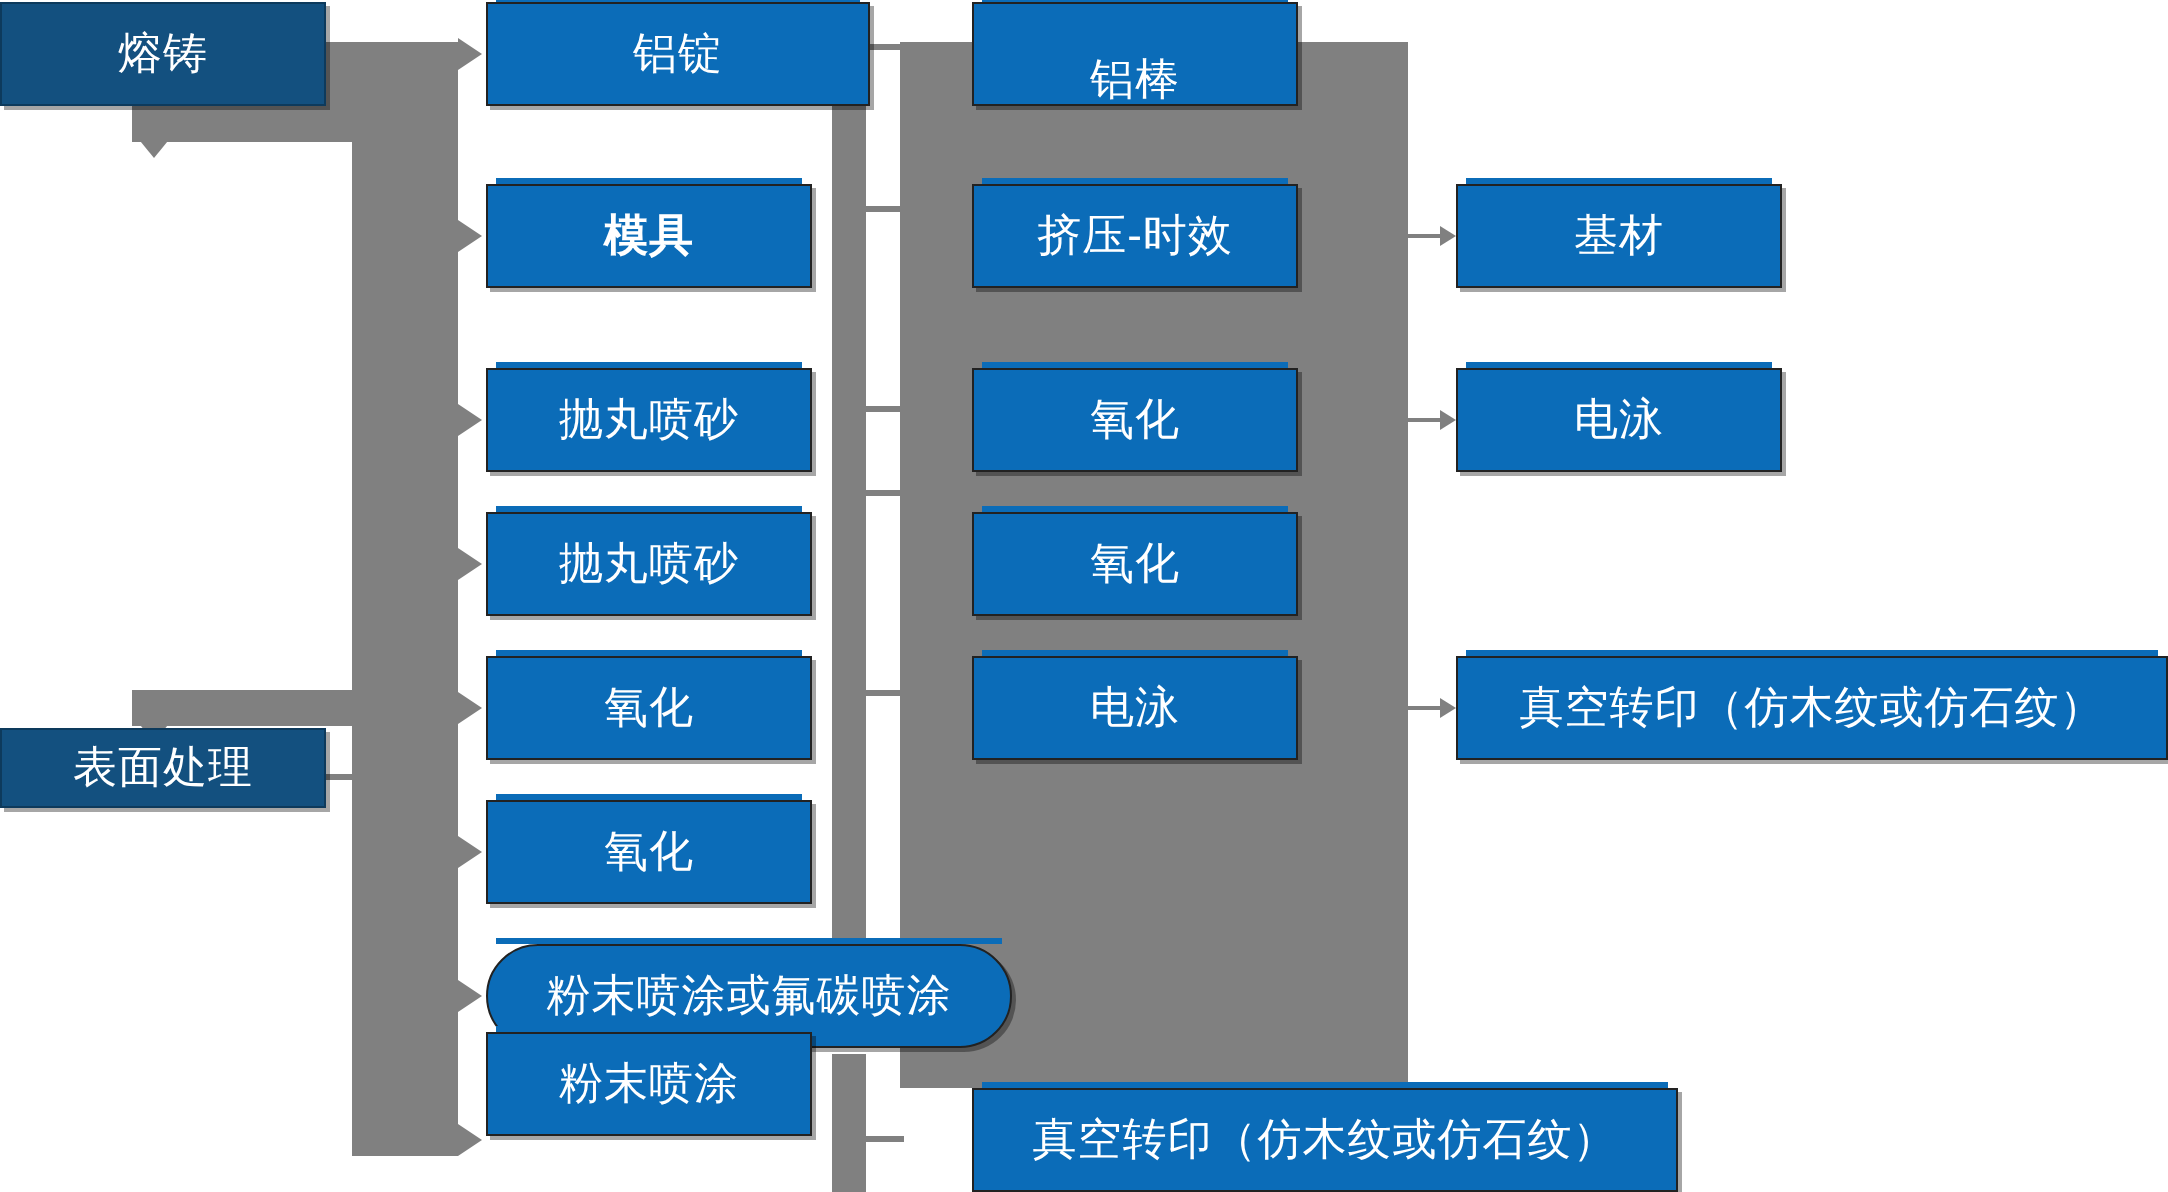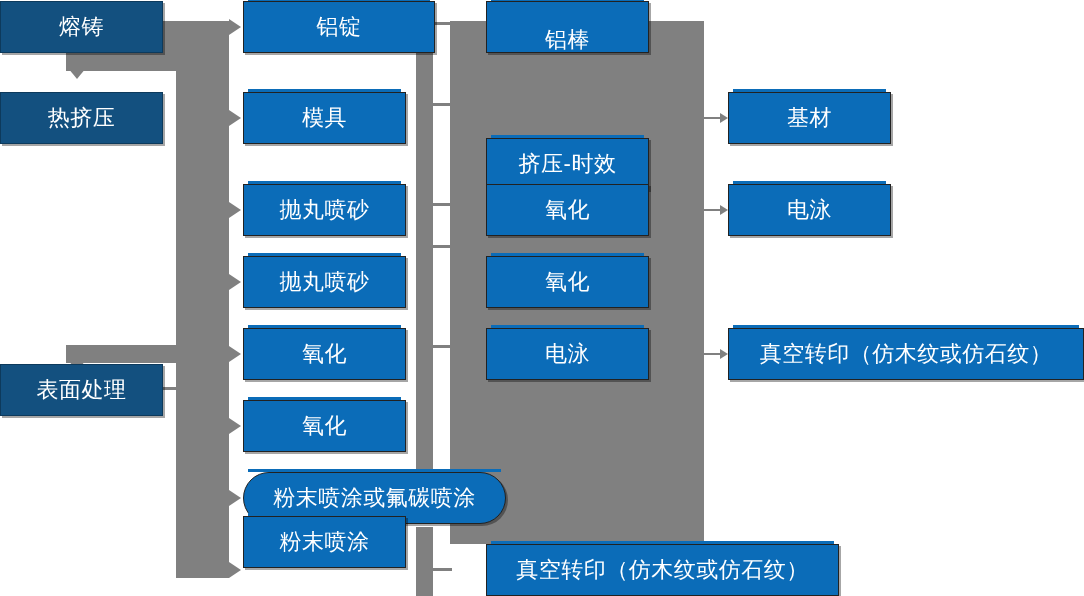--- a/index.html
+++ b/index.html
@@ -136,31 +136,28 @@
       <span class="head"></span>
     </div>
   <div class="thin-arrow" style="left:704px; top:347px; width:24px;">
       <span class="shaft"></span>
       <span class="head"></span>
     </div>
 
   <div class="box dark" style="left:0px; top:1px; width:163px; height:52px;">
     <span class="lbl">熔铸</span>
   </div>
-  <div class="box dark" style="left:0px; top:92px; width:163px; height:52px;">
-    <span class="lbl">热挤压</span>
-  </div>
-  <div class="box dark" style="left:0px; top:364px; width:163px; height:52px;">
+  <div class="box dark" style="left:0px; top:364px; width:163px; height:40px;">
     <span class="lbl">表面处理</span>
   </div>
 
   <div class="box bright" style="left:243px; top:1px; width:192px; height:52px;">
     <span class="lbl">铝锭</span>
   </div>
-  <div class="box bright" style="left:243px; top:92px; width:163px; height:52px;">
+  <div class="box bright" style="left:243px; top:92px; width:163px; height:52px;font-weight:bold;">
     <span class="lbl">模具</span>
   </div>
   <div class="box bright" style="left:243px; top:184px; width:163px; height:52px;">
     <span class="lbl">抛丸喷砂</span>
   </div>
   <div class="box bright" style="left:243px; top:256px; width:163px; height:52px;">
     <span class="lbl">抛丸喷砂</span>
   </div>
   <div class="box bright" style="left:243px; top:328px; width:163px; height:52px;">
     <span class="lbl">氧化</span>
@@ -171,21 +168,21 @@
   <div class="box bright" style="left:243px; top:472px; width:263px; height:52px;border-radius:26px;">
     <span class="lbl">粉末喷涂或氟碳喷涂</span>
   </div>
   <div class="box bright" style="left:243px; top:516px; width:163px; height:52px;">
     <span class="lbl">粉末喷涂</span>
   </div>
 
   <div class="box bright" style="left:486px; top:1px; width:163px; height:52px;align-items:flex-end;">
     <span class="lbl">铝棒</span>
   </div>
-  <div class="box bright" style="left:486px; top:92px; width:163px; height:52px;margin-top:46px;">
+  <div class="box bright" style="left:486px; top:92px; width:163px; height:52px;">
     <span class="lbl">挤压-时效</span>
   </div>
   <div class="box bright" style="left:486px; top:184px; width:163px; height:52px;">
     <span class="lbl">氧化</span>
   </div>
   <div class="box bright" style="left:486px; top:256px; width:163px; height:52px;">
     <span class="lbl">氧化</span>
   </div>
   <div class="box bright" style="left:486px; top:328px; width:163px; height:52px;">
     <span class="lbl">电泳</span>

